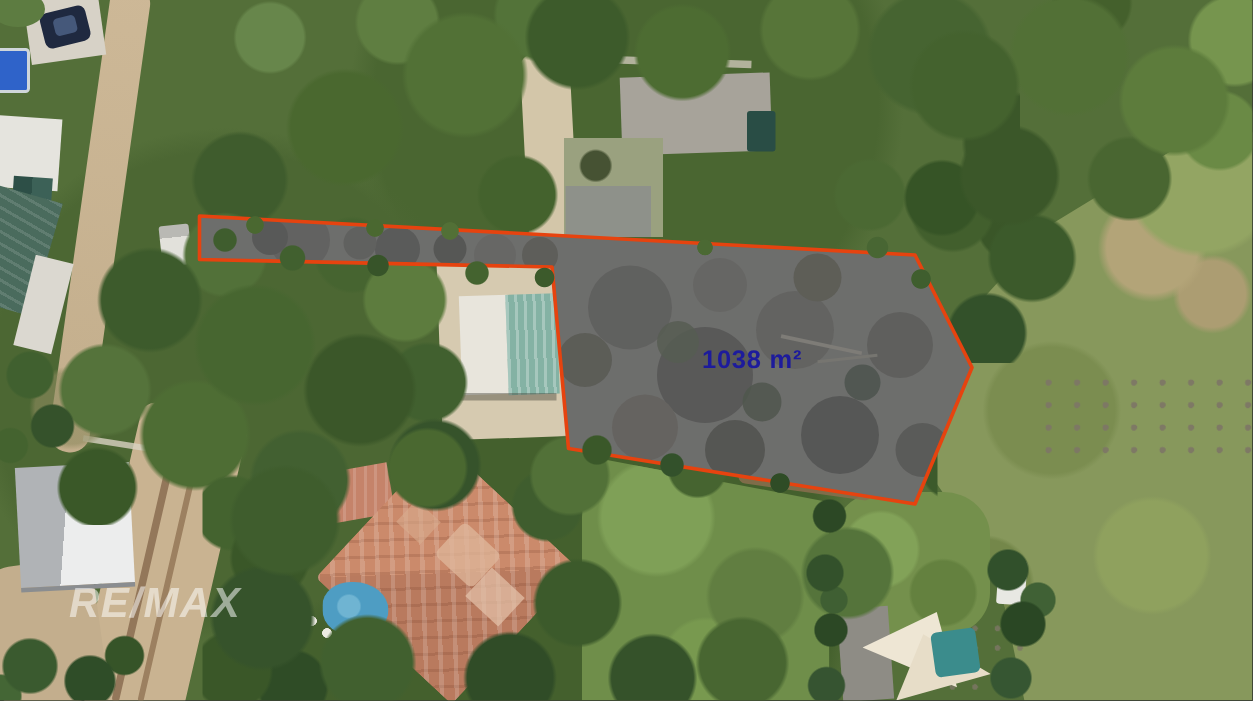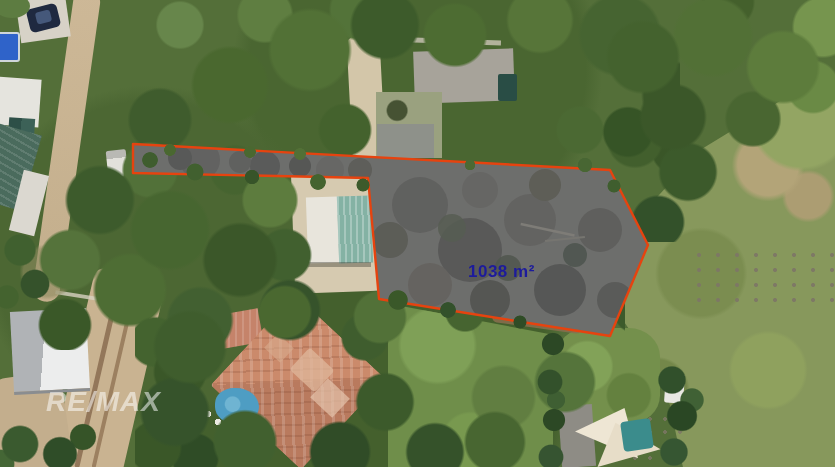--- a/index.html
+++ b/index.html
@@ -14,21 +14,20 @@
   }
   .lay{position:absolute;}
   .svgfull{left:0;top:0;width:835px;height:467px;pointer-events:none;}
   .watermark{
     font-weight:800;font-style:italic;letter-spacing:1px;
     font-size:28px;line-height:1;user-select:none;white-space:nowrap;
   }
   .arealabel{
     font-weight:700;font-size:17px;line-height:1;white-space:nowrap;
     letter-spacing:.5px;
-    margin-top:32px;
   }
 </style>
 </head>
 <body>
 
 <div class="stage">
 
   <div class="lay" style="left:612px;top:80px;width:223px;height:387px;
               clip-path:polygon(100% 2.1%,100% 100%,31.8% 100%,23.8% 78%,2.7% 60.2%,12.6% 35.1%,39.5% 18.1%,79.8% 3.9%);
               background:

